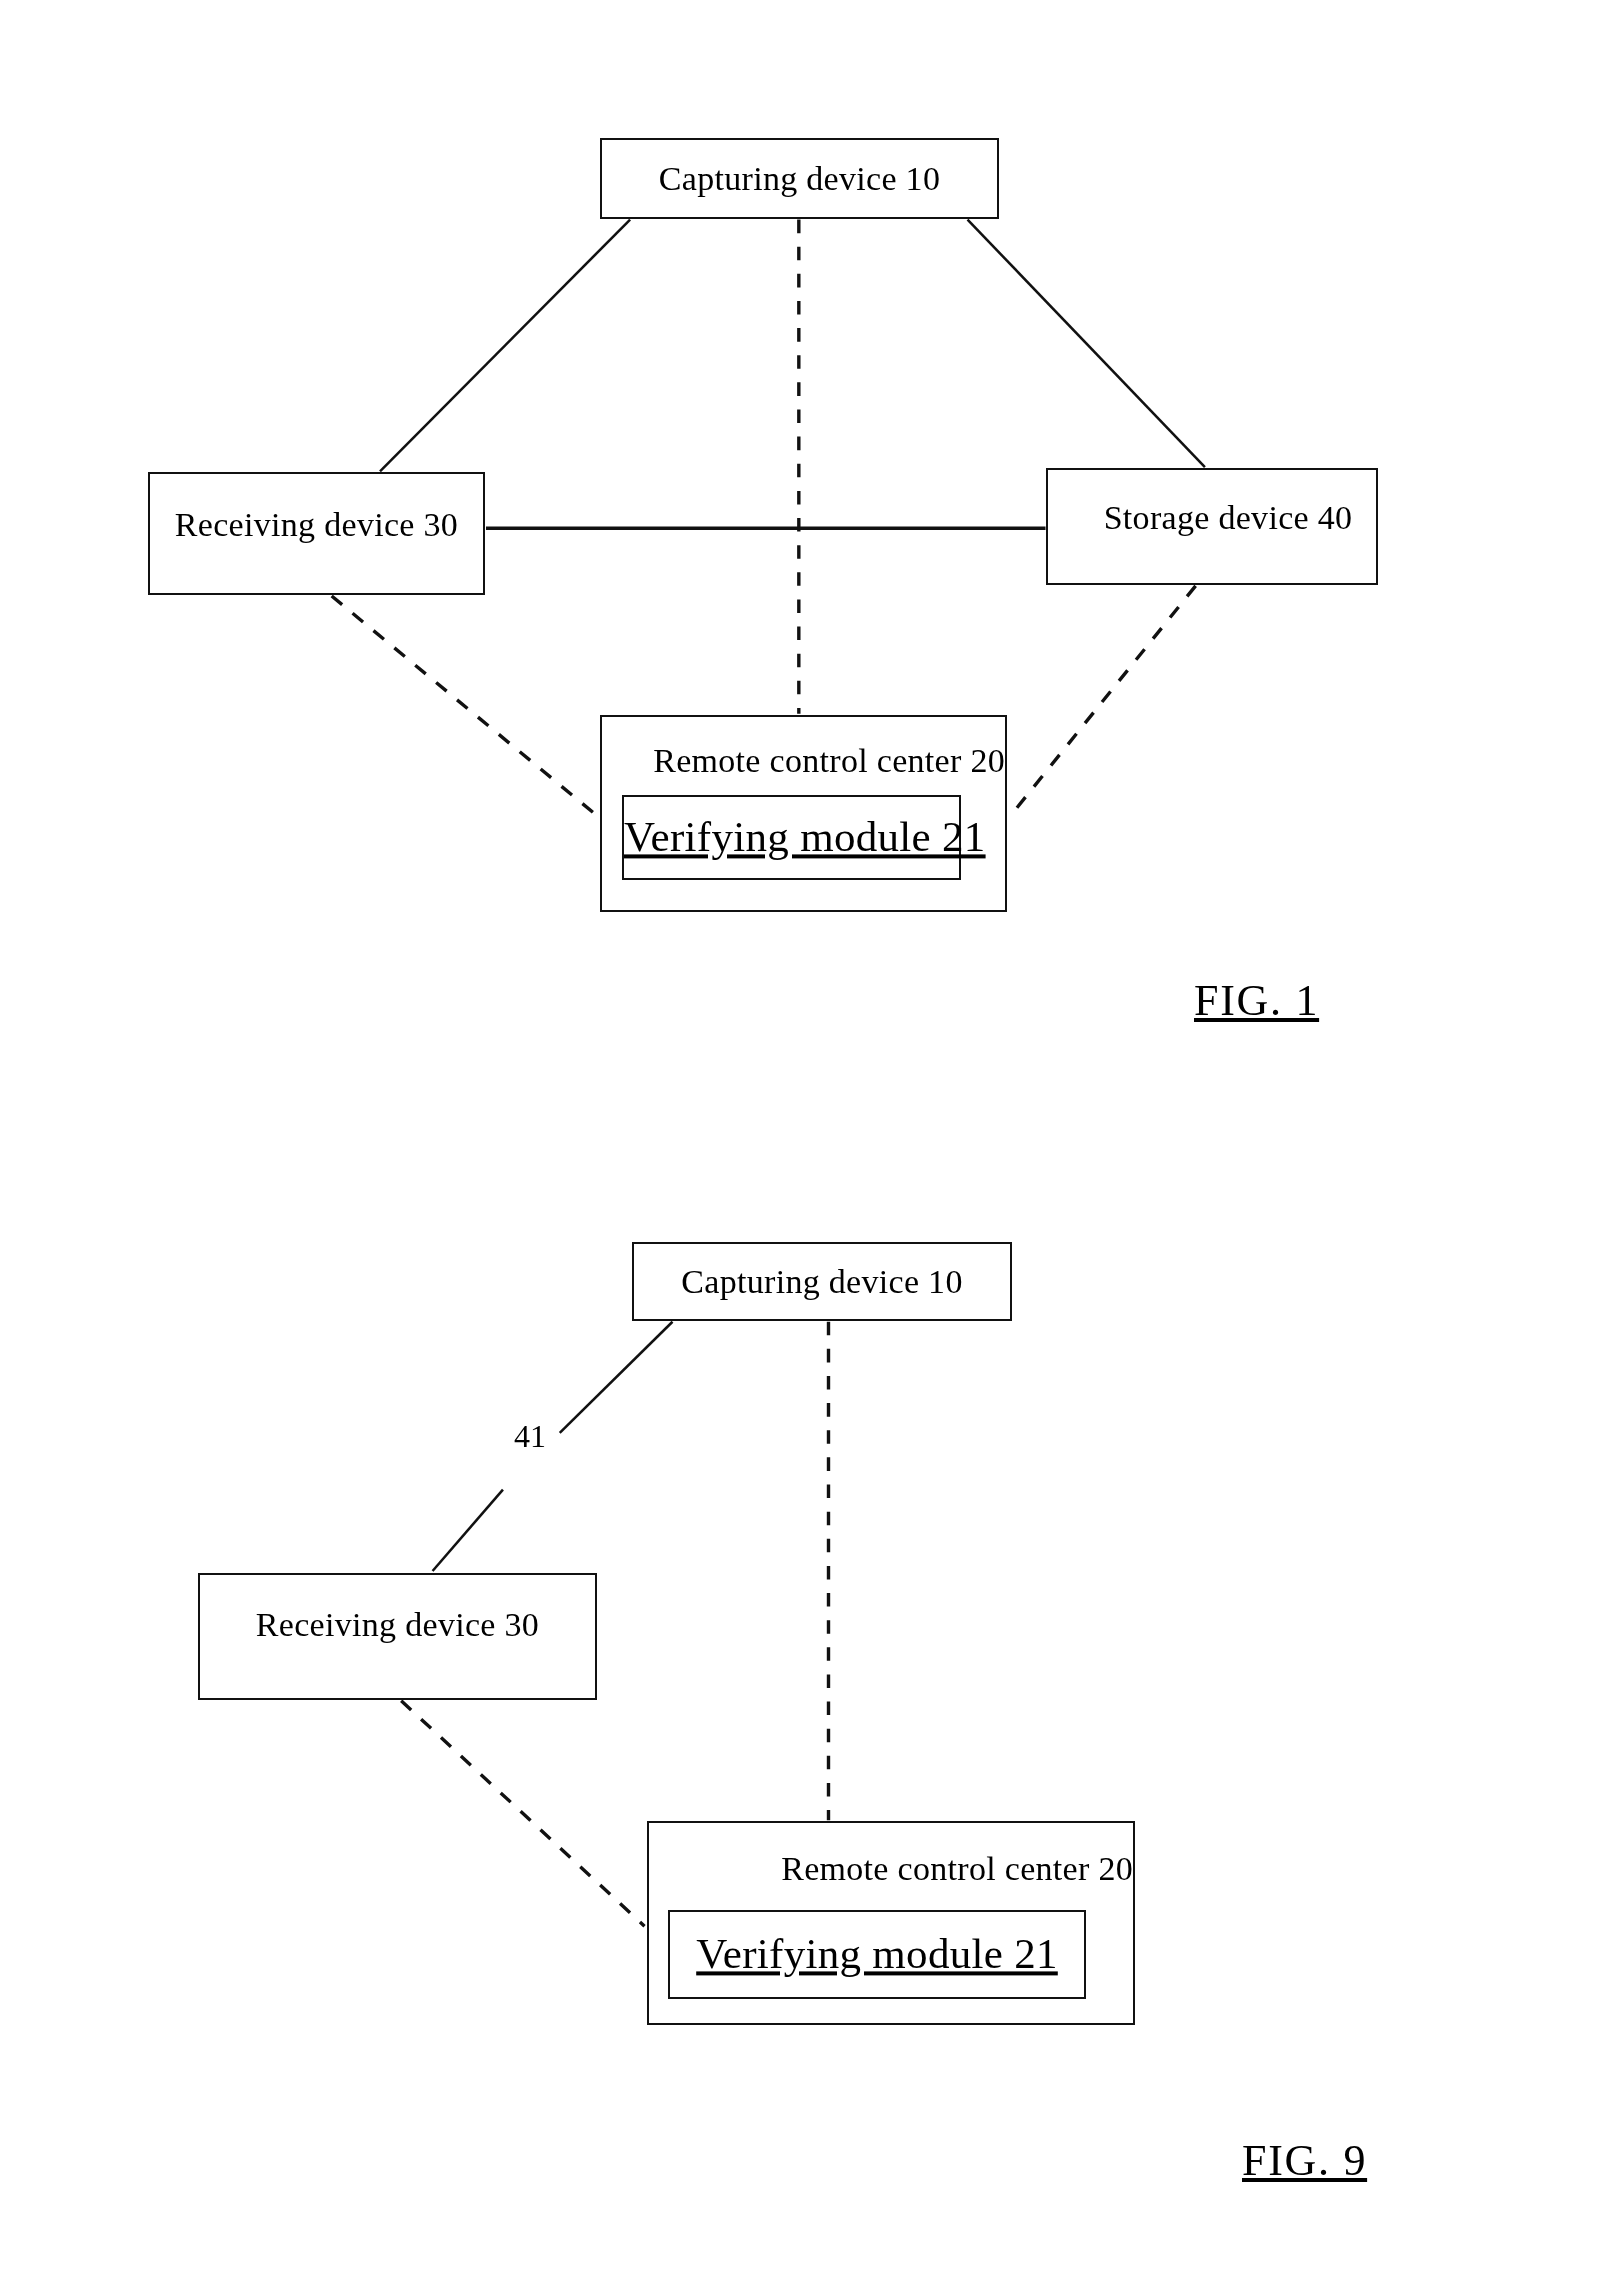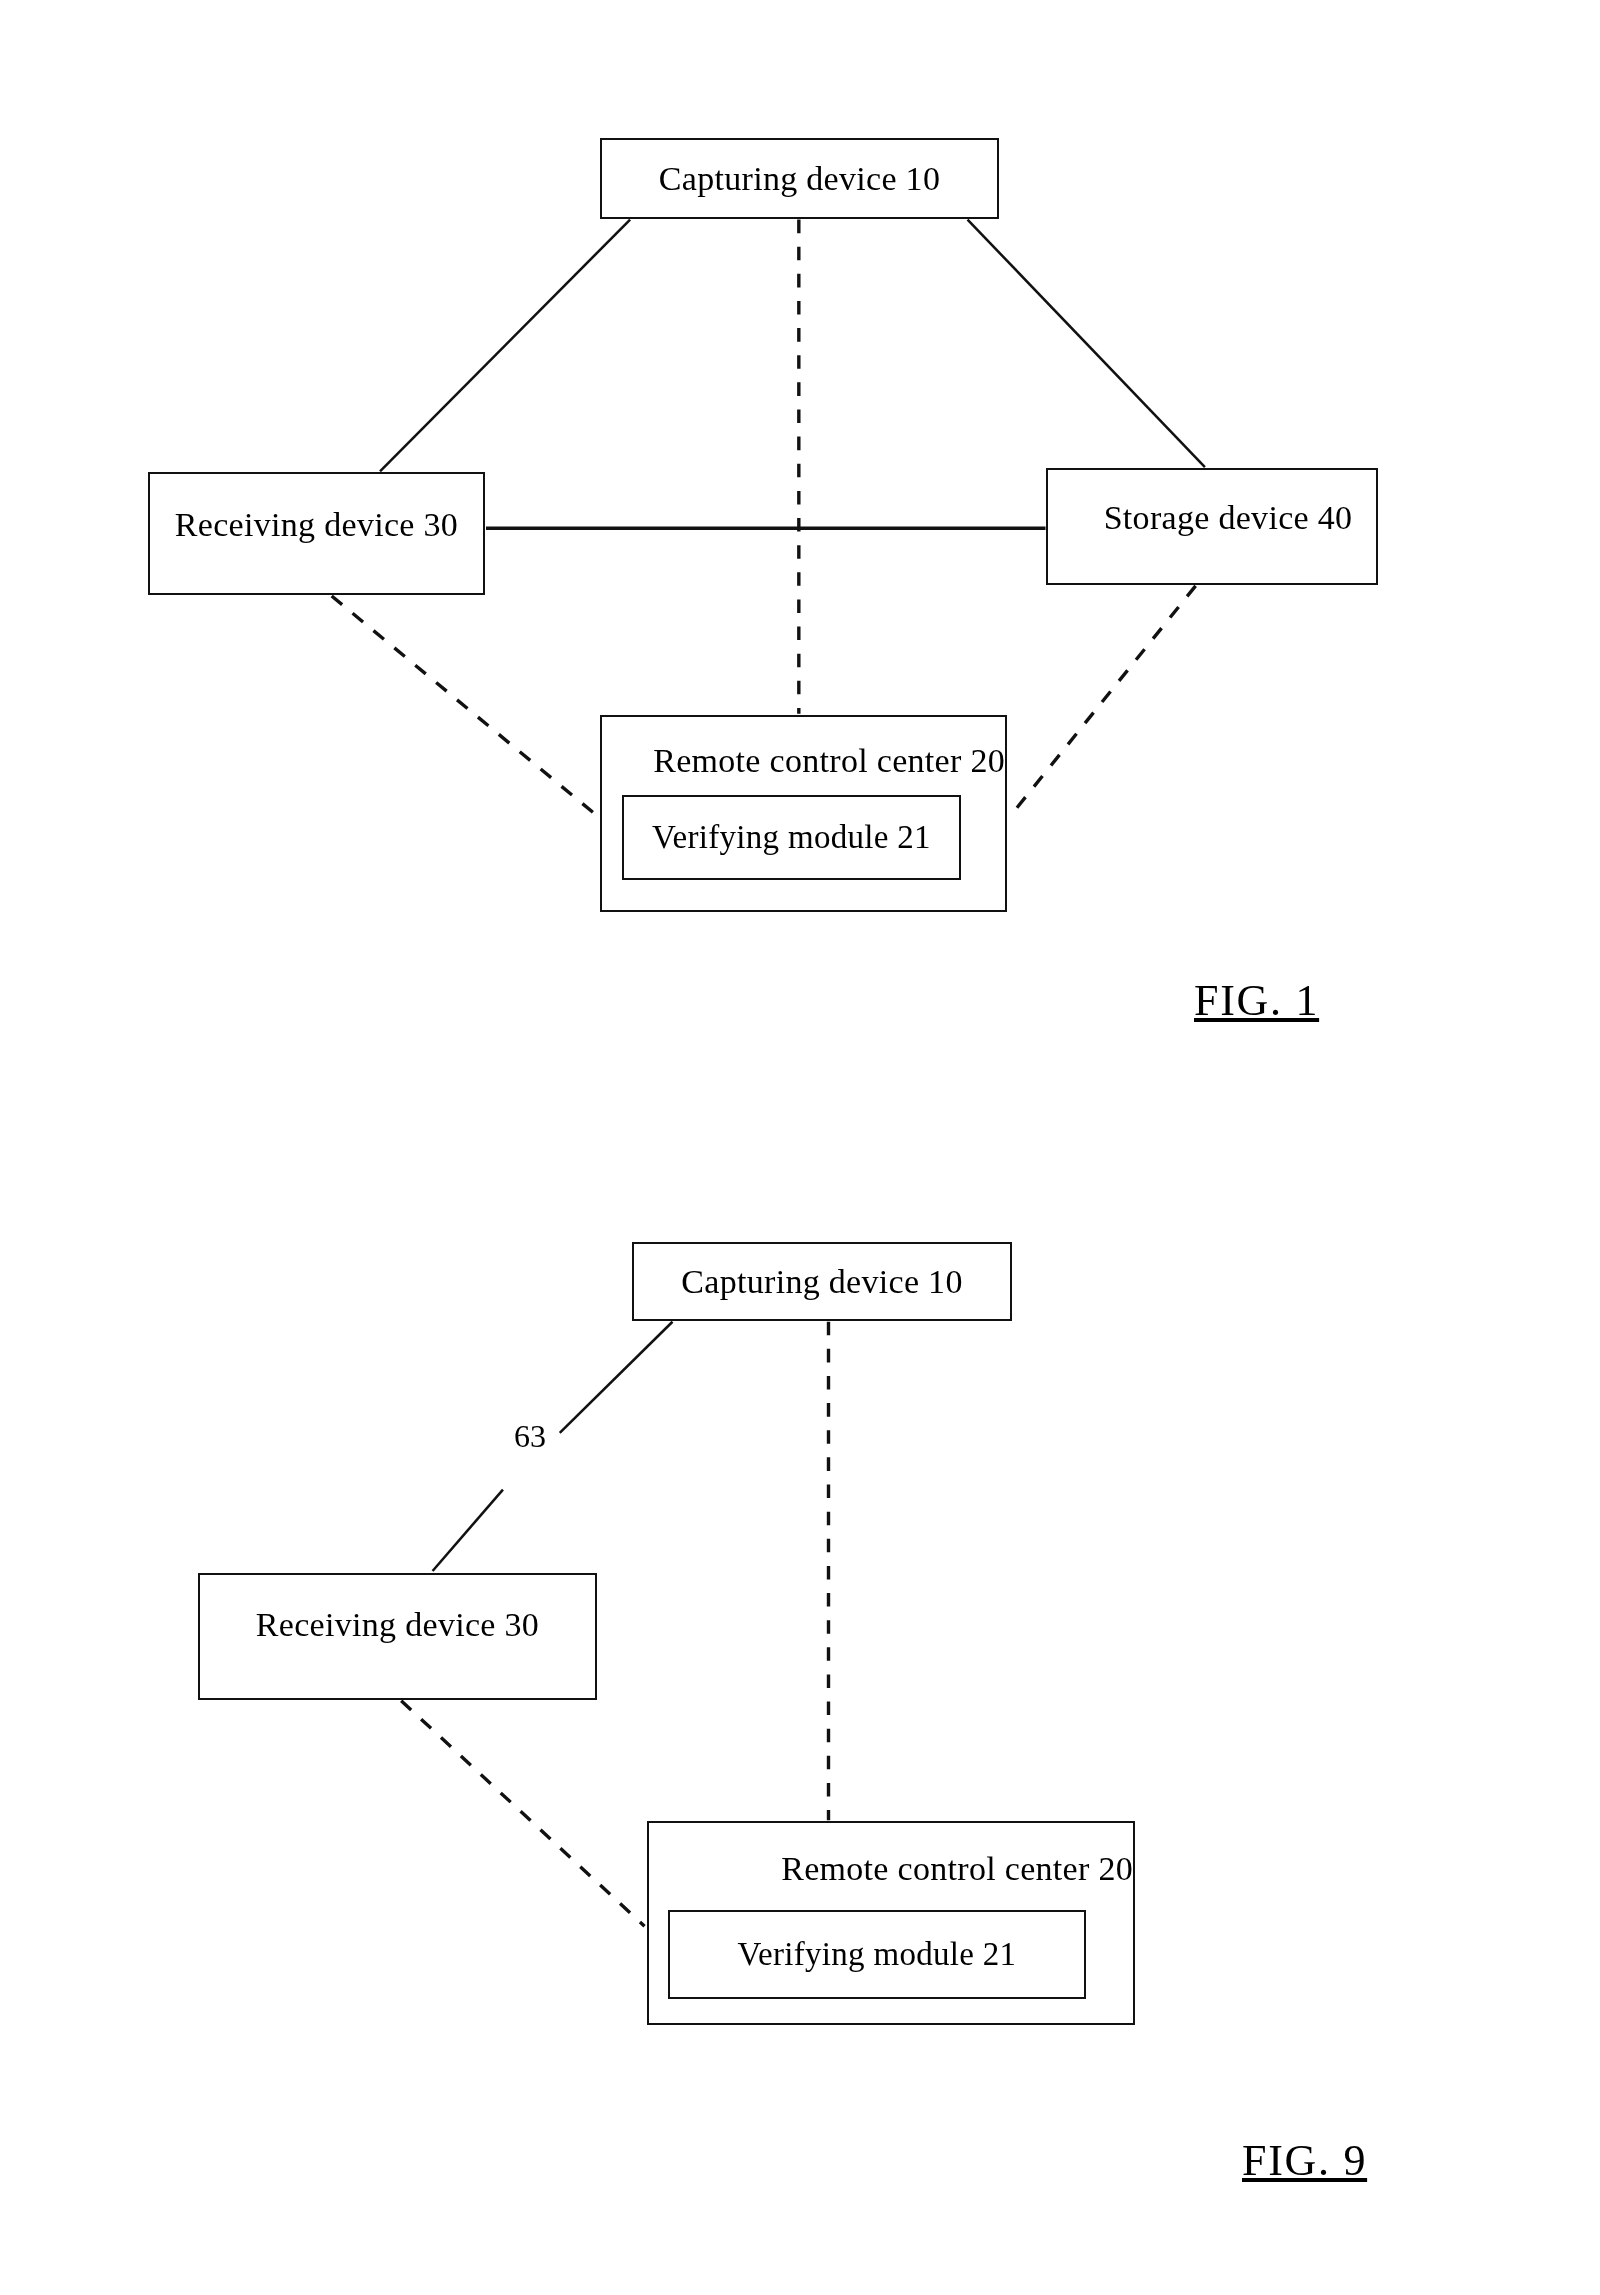--- a/index.html
+++ b/index.html
@@ -59,21 +59,22 @@
   }
   .inner-box {
     position: absolute;
     box-sizing: border-box;
     border: 2.5px solid #111111;
     background: transparent;
   }
   .inner-box .node-label {
     top: 50%;
     transform: translateY(-52%);
-    font-size: 33px;
+    font-size: 43px;
+    text-decoration: underline;
   }
   .fig-caption {
     position: absolute;
     font-size: 44px;
     letter-spacing: 1.7px;
     white-space: nowrap;
     text-decoration: underline;
   }
   .ref-num {
     position: absolute;
@@ -127,21 +128,21 @@
   <div class="inner-box" style="left:594px; top:795px; width:339px; height:85px;">
     <div class="node-label">Verifying module 21</div>
   </div>
 
   <div class="fig-caption" style="left:1166px; top:975px;">FIG. 1</div>
 
   <div class="node simple" style="left:604px; top:1242px; width:380px; height:79px;">
     <div class="node-label">Capturing device 10</div>
   </div>
 
-  <div class="ref-num" style="left:486px; top:1418px;">63</div>
+  <div class="ref-num" style="left:486px; top:1418px;">41</div>
 
   <div class="node simple" style="left:170px; top:1573px; width:399px; height:127px;">
     <div class="node-label" style="top:30.5px; transform:none;">Receiving device 30</div>
   </div>
 
   <div class="node container" style="left:619px; top:1821px; width:488px; height:204px;">
     <div class="node-label" style="top:27px;">Remote control center 20</div>
   </div>
 
   <div class="inner-box" style="left:640px; top:1910px; width:418px; height:89px;">

